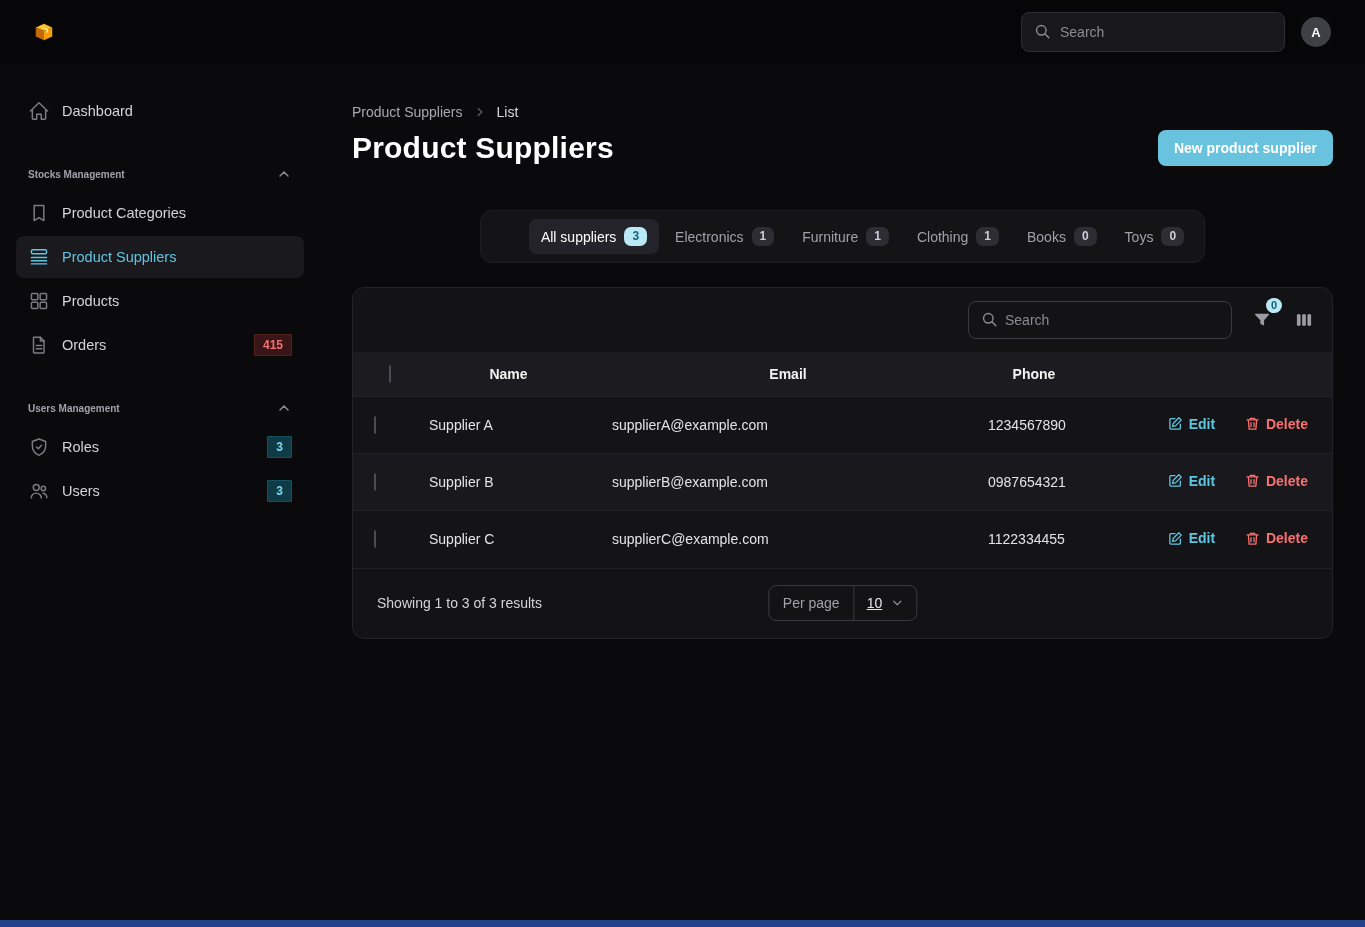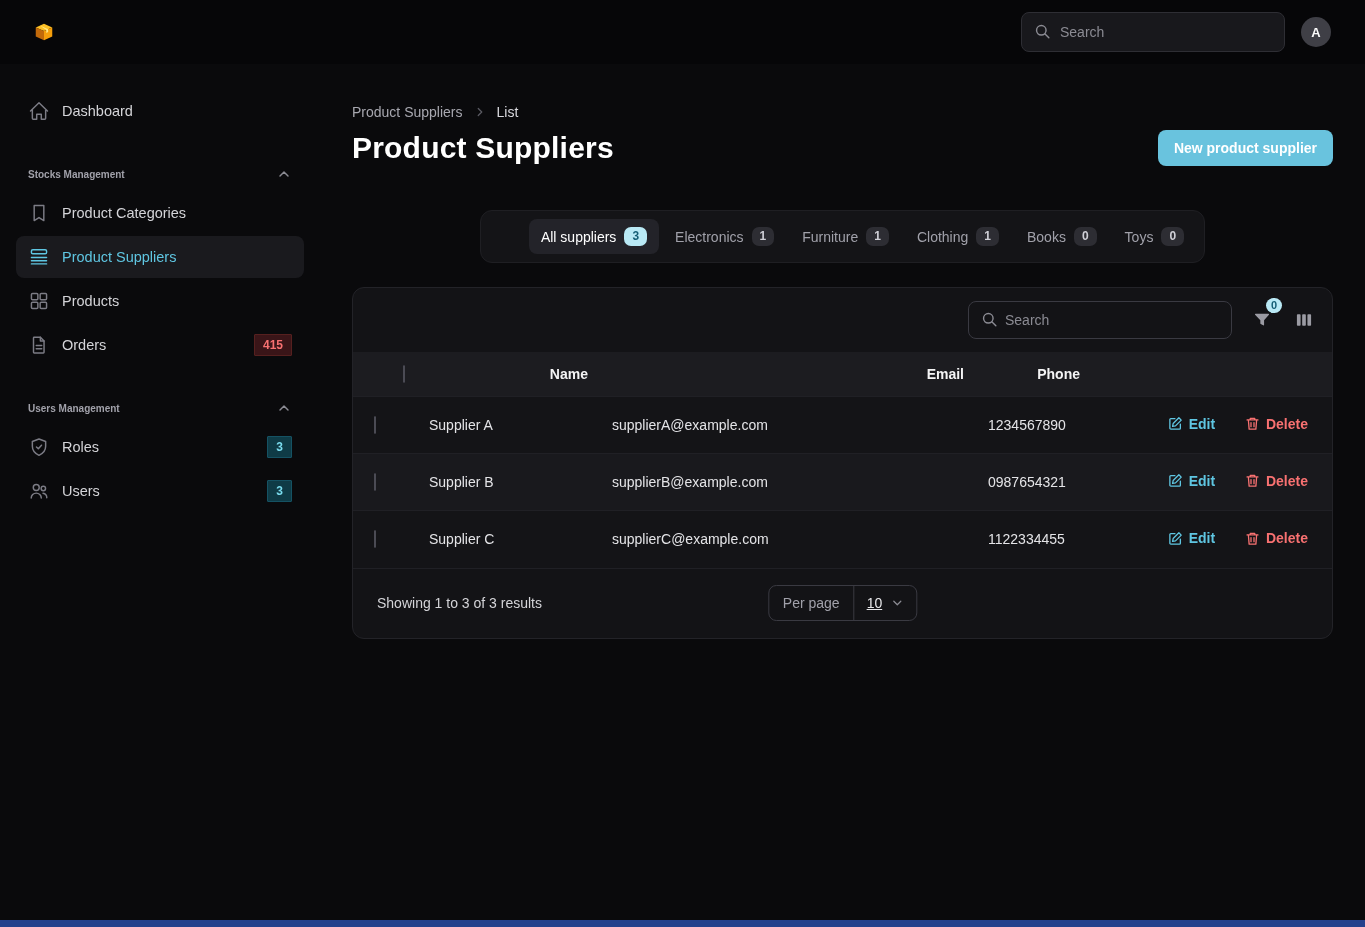--- a/index.html
+++ b/index.html
@@ -123,21 +123,21 @@
   .filter-count {
     position:absolute; top:-10px; right:-8px;
     background:#b9e9f5; color:#155e75;
     font-size:11px; font-weight:700; padding:0 5px;
     border-radius:999px; line-height:15px;
   }
 
   table { width:100%; border-collapse:collapse; }
   thead tr { background:#1c1c20; }
   th {
-    text-align:right; font-size:14px; font-weight:700; color:#f4f4f5;
+    text-align:center; font-size:14px; font-weight:700; color:#f4f4f5;
     padding:14px 12px;
   }
   tbody tr { border-top:1px solid #202025; }
   tbody tr:nth-child(odd) { background:#141417; }
   tbody tr:nth-child(even) { background:#19191d; }
   td { padding:0 12px; height:57px; font-size:14px; color:#e4e4e7; }
   .col-check { width:64px; padding-left:21px; }
   .col-name { width:183px; }
   .col-email { width:376px; }
   .col-actions { width:240px; text-align:right; padding-right:24px; }

